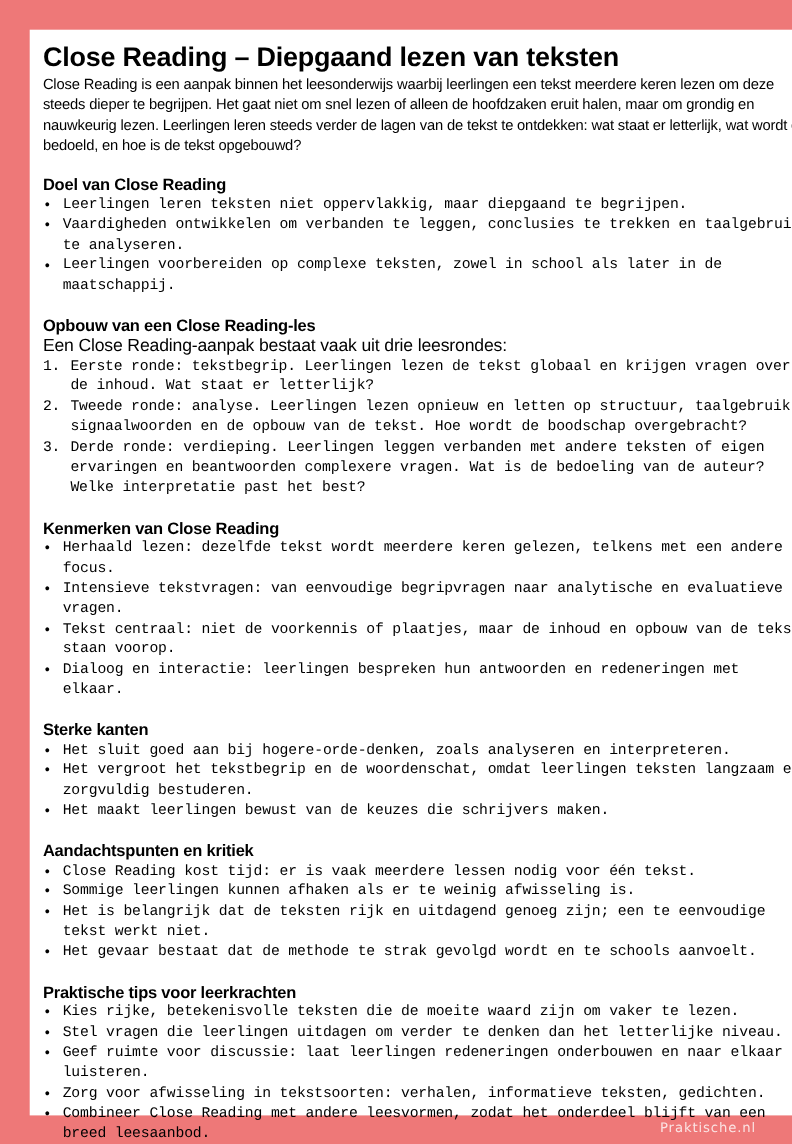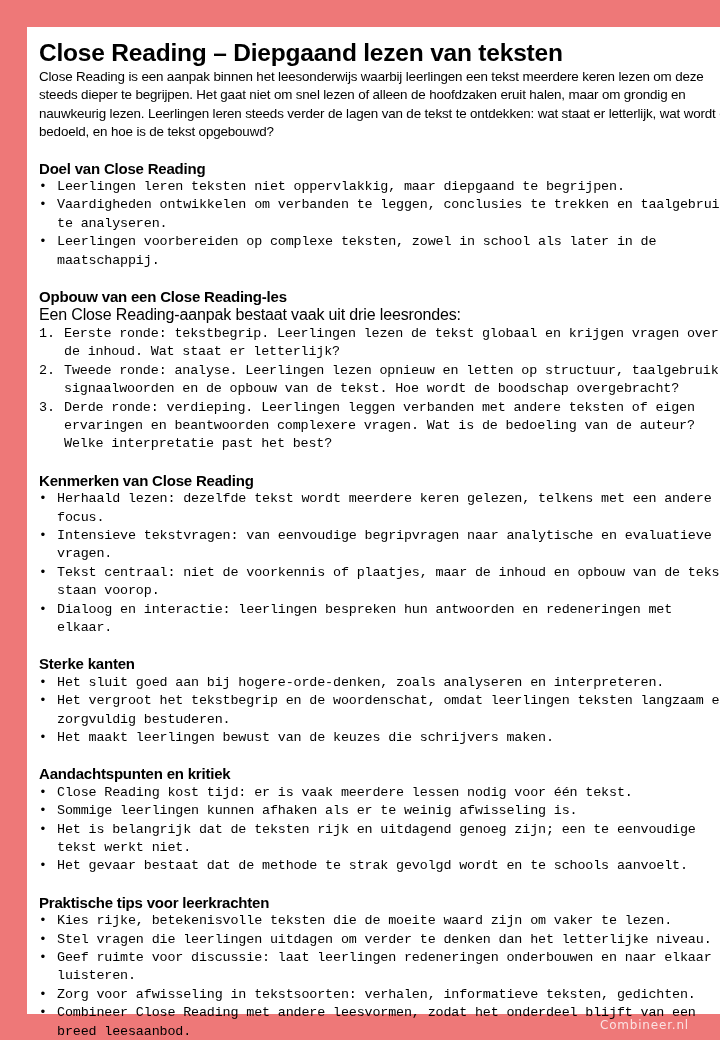--- a/index.html
+++ b/index.html
@@ -156,13 +156,13 @@
     <ul>
       <li>Kies rijke, betekenisvolle teksten die de moeite waard zijn om vaker te lezen.</li>
       <li>Stel vragen die leerlingen uitdagen om verder te denken dan het letterlijke niveau.</li>
       <li>Geef ruimte voor discussie: laat leerlingen redeneringen onderbouwen en naar elkaar luisteren.</li>
       <li>Zorg voor afwisseling in tekstsoorten: verhalen, informatieve teksten, gedichten.</li>
       <li>Combineer Close Reading met andere leesvormen, zodat het onderdeel blijft van een breed leesaanbod.</li>
     </ul>
   </div>
 </div>
 
-<div class="footer">Combineer.nl</div>
+<div class="footer">Praktische.nl</div>
 
 </body></html>

